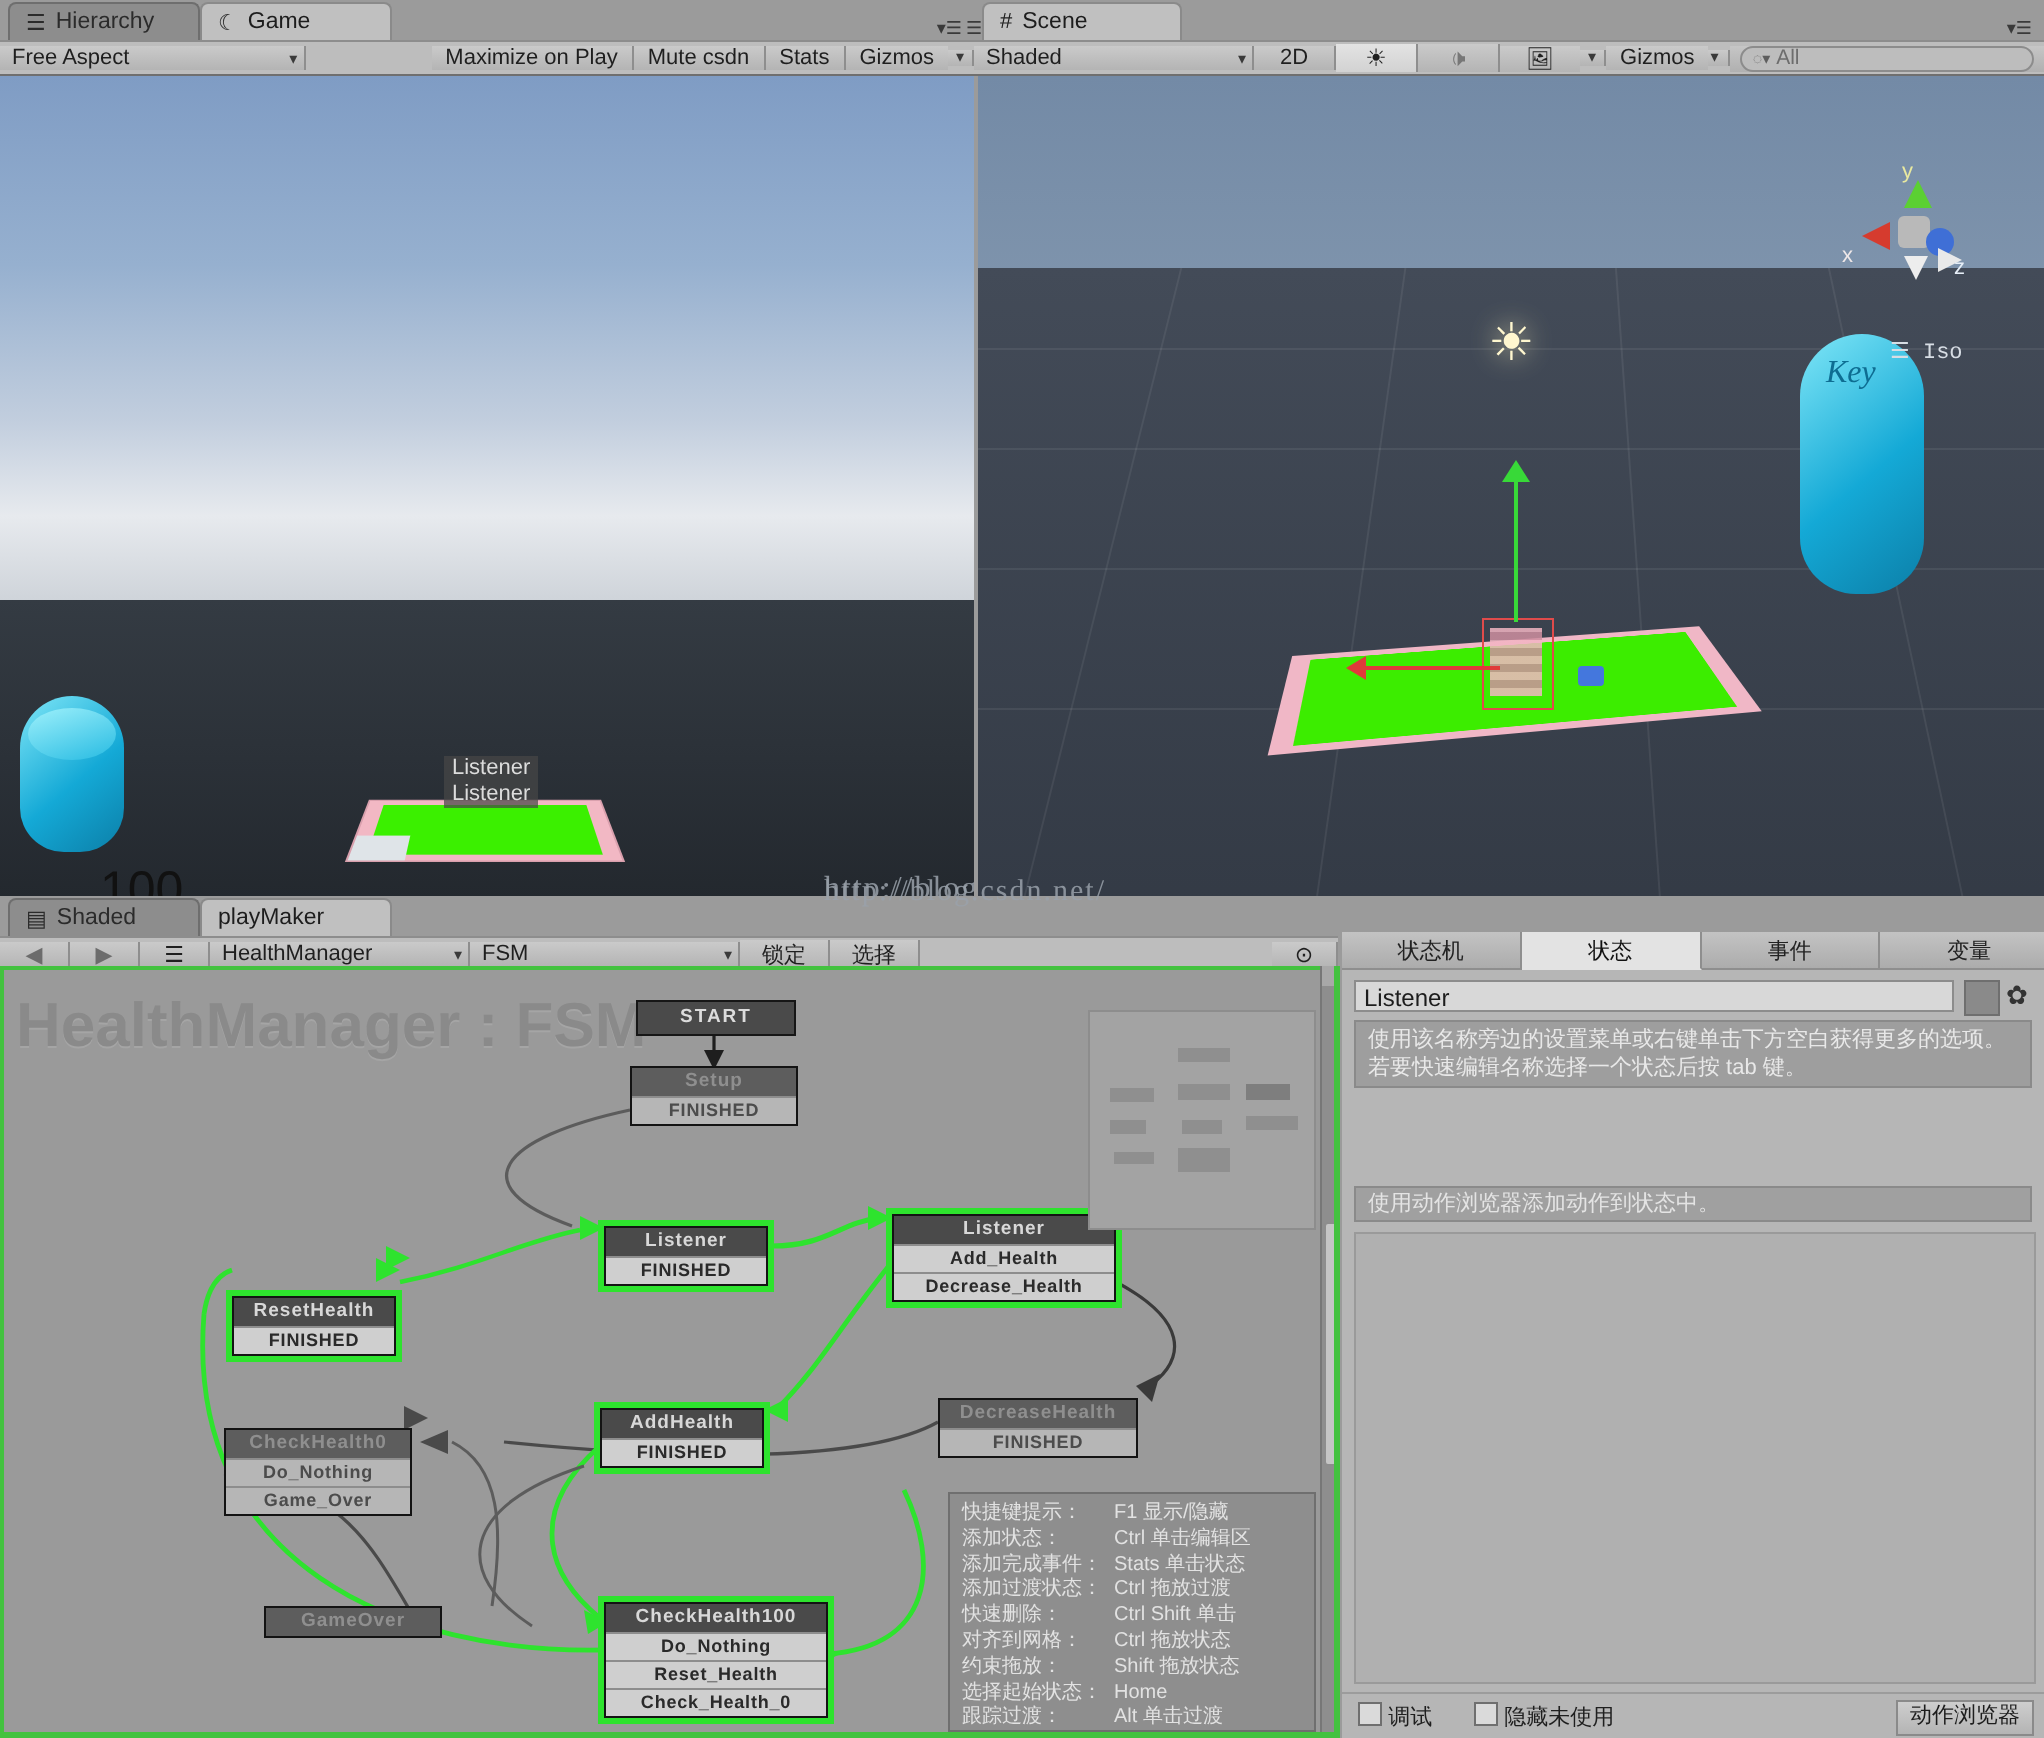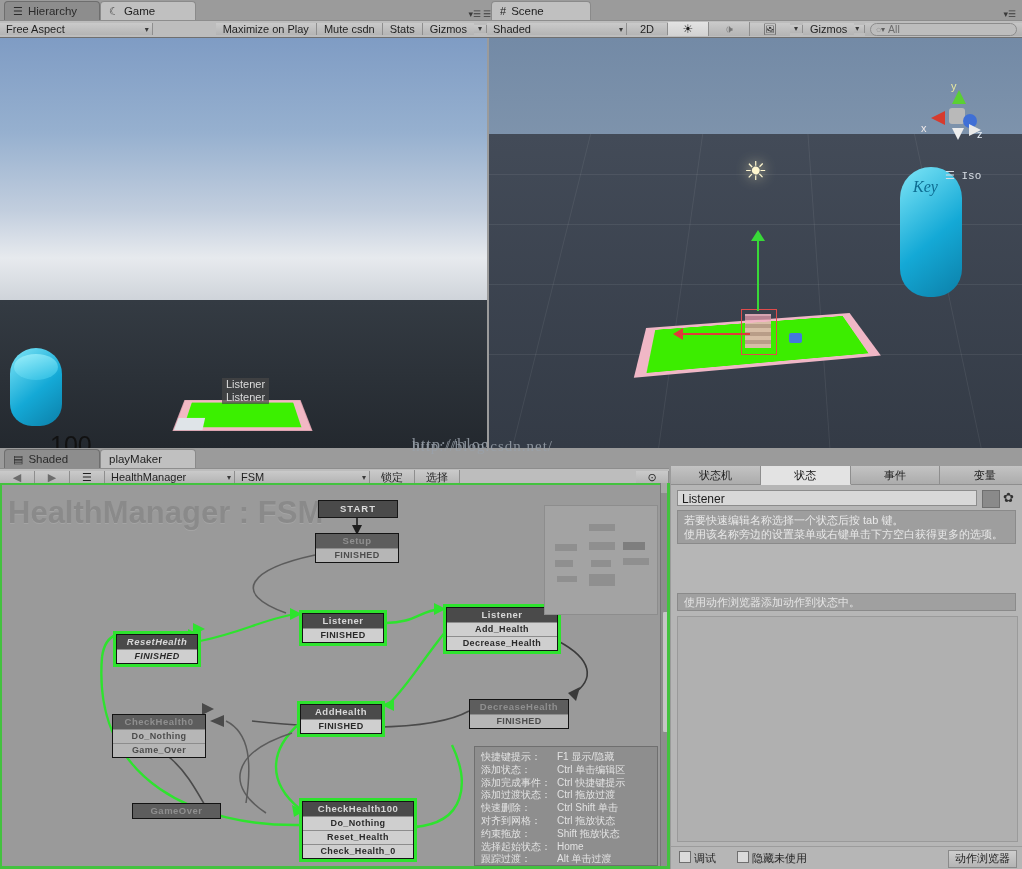--- a/index.html
+++ b/index.html
@@ -329,21 +329,21 @@
       <div class="nhead">Listener</div>
       <div class="ev">FINISHED</div>
     </div>
 
     <div class="node active" style="left:446px;top:124px;width:112px;">
       <div class="nhead">Listener</div>
       <div class="ev">Add_Health</div>
       <div class="ev">Decrease_Health</div>
     </div>
 
-    <div class="node active" style="left:116px;top:151px;width:82px;font-style:italic;">
+    <div class="node active" style="left:116px;top:165px;width:82px;">
       <div class="nhead">ResetHealth</div>
       <div class="ev">FINISHED</div>
     </div>
 
     <div class="node active" style="left:300px;top:221px;width:82px;">
       <div class="nhead">AddHealth</div>
       <div class="ev">FINISHED</div>
     </div>
 
     <div class="node dim" style="left:469px;top:216px;width:100px;">
@@ -384,21 +384,21 @@
       <div class="hintrow">
           <span class="k">快捷键提示：</span>
           <span>F1 显示/隐藏</span>
         </div>
       <div class="hintrow">
           <span class="k">添加状态：</span>
           <span>Ctrl 单击编辑区</span>
         </div>
       <div class="hintrow">
           <span class="k">添加完成事件：</span>
-          <span>Ctrl 快捷键提示</span>
+          <span>Stats 单击状态</span>
         </div>
       <div class="hintrow">
           <span class="k">添加过渡状态：</span>
           <span>Ctrl 拖放过渡</span>
         </div>
       <div class="hintrow">
           <span class="k">快速删除：</span>
           <span>Ctrl Shift 单击</span>
         </div>
       <div class="hintrow">
@@ -435,22 +435,22 @@
       <div class="itab active">状态</div>
       <div class="itab">事件</div>
       <div class="itab" style="border-right:none;">变量</div>
     </div>
 
     <div class="namefield">Listener</div>
     <div class="swatch"></div>
     <div class="geariw">✿</div>
 
     <div class="helpbox">
+      <div class="helpline">使用该名称旁边的设置菜单或右键单击下方空白获得更多的选项。</div>
       <div class="helpline">若要快速编辑名称选择一个状态后按 tab 键。</div>
-      <div class="helpline">使用该名称旁边的设置菜单或右键单击下方空白获得更多的选项。</div>
     </div>
 
 
     <div class="actionhint">使用动作浏览器添加动作到状态中。</div>
 
     <div class="ibody"></div>
 
     <div class="ifoot">
       <div style="position:absolute;left:8px;top:4px;">
         <span class="cbx"></span>

